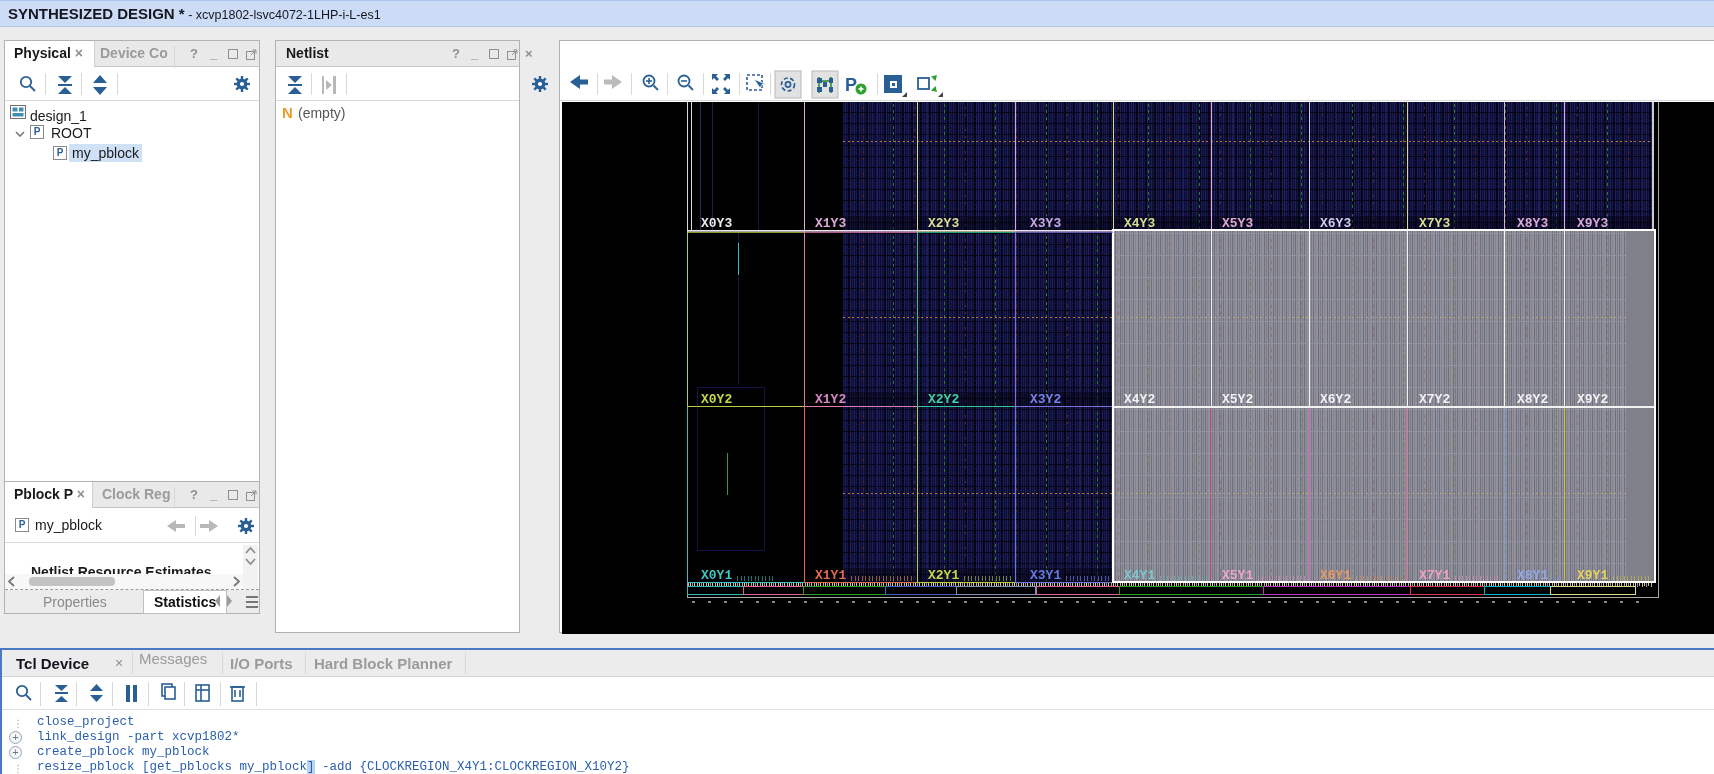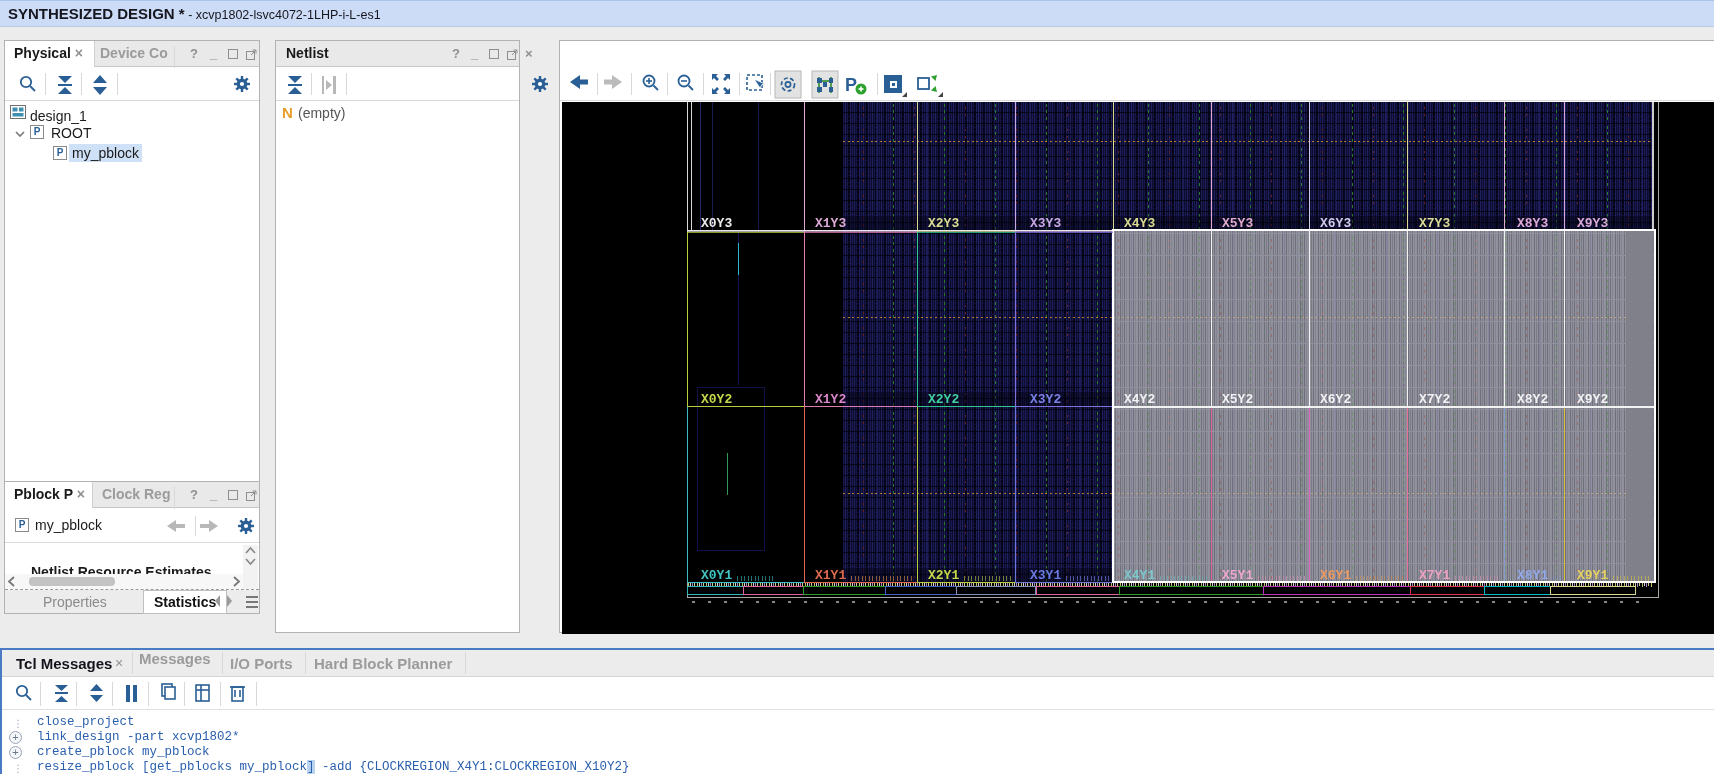--- a/index.html
+++ b/index.html
@@ -452,24 +452,24 @@
           <line x1="1" y1="2" x2="13" y2="2"></line>
           <line x1="1" y1="7" x2="13" y2="7"></line>
           <line x1="1" y1="12" x2="13" y2="12"></line>
         </g>
     </svg>
   </div>
 </div>
 
 <div class="abs" style="left:0; top:648px; width:1714px; height:126px; background:#ffffff; border-top:2px solid #4a7ac4; border-left:2px solid #4a7ac4;">
   <div class="abs" style="left:0; top:0; width:1714px; height:27px; background:#ececec; border-bottom:1px solid #d4d4d4;">
-    <div class="abs" style="left:14px; top:5px; font-size:15px; font-weight:bold; color:#14141c;">Tcl Messages</div>
+    <div class="abs" style="left:14px; top:5px; font-size:15px; font-weight:bold; color:#14141c;">Tcl Device</div>
     <div class="abs" style="left:113px; top:5px; font-size:14px; color:#8f8f8f;">×</div>
     <div class="sep" style="left:130px; top:2px;"></div>
-    <div class="abs" style="left:137px; top:0; font-size:15px; font-weight:bold; color:#9b9b9b;">Messages</div>
+    <div class="abs" style="left:137px; top:0; font-size:15px; font-weight:normal; color:#9b9b9b;">Messages</div>
     <div class="sep" style="left:220px; top:2px;"></div>
     <div class="abs" style="left:228px; top:5px; font-size:15px; font-weight:bold; color:#9b9b9b;">I/O Ports</div>
     <div class="sep" style="left:303px; top:2px;"></div>
     <div class="abs" style="left:312px; top:5px; font-size:15px; font-weight:bold; color:#9b9b9b;">Hard Block Planner</div>
     <div class="sep" style="left:463px; top:2px;"></div>
   </div>
   <div class="abs" style="left:0; top:28px; width:1714px; height:32px; background:#fff; border-bottom:1px solid #e0e0e0;" id="tcltoolbar">
     <svg width="260" height="32" style="position:absolute;left:0;top:0;">
       <g fill="none" stroke="#2a5f96" stroke-width="1.8">
         <circle cx="20" cy="13" r="5.2"></circle>

